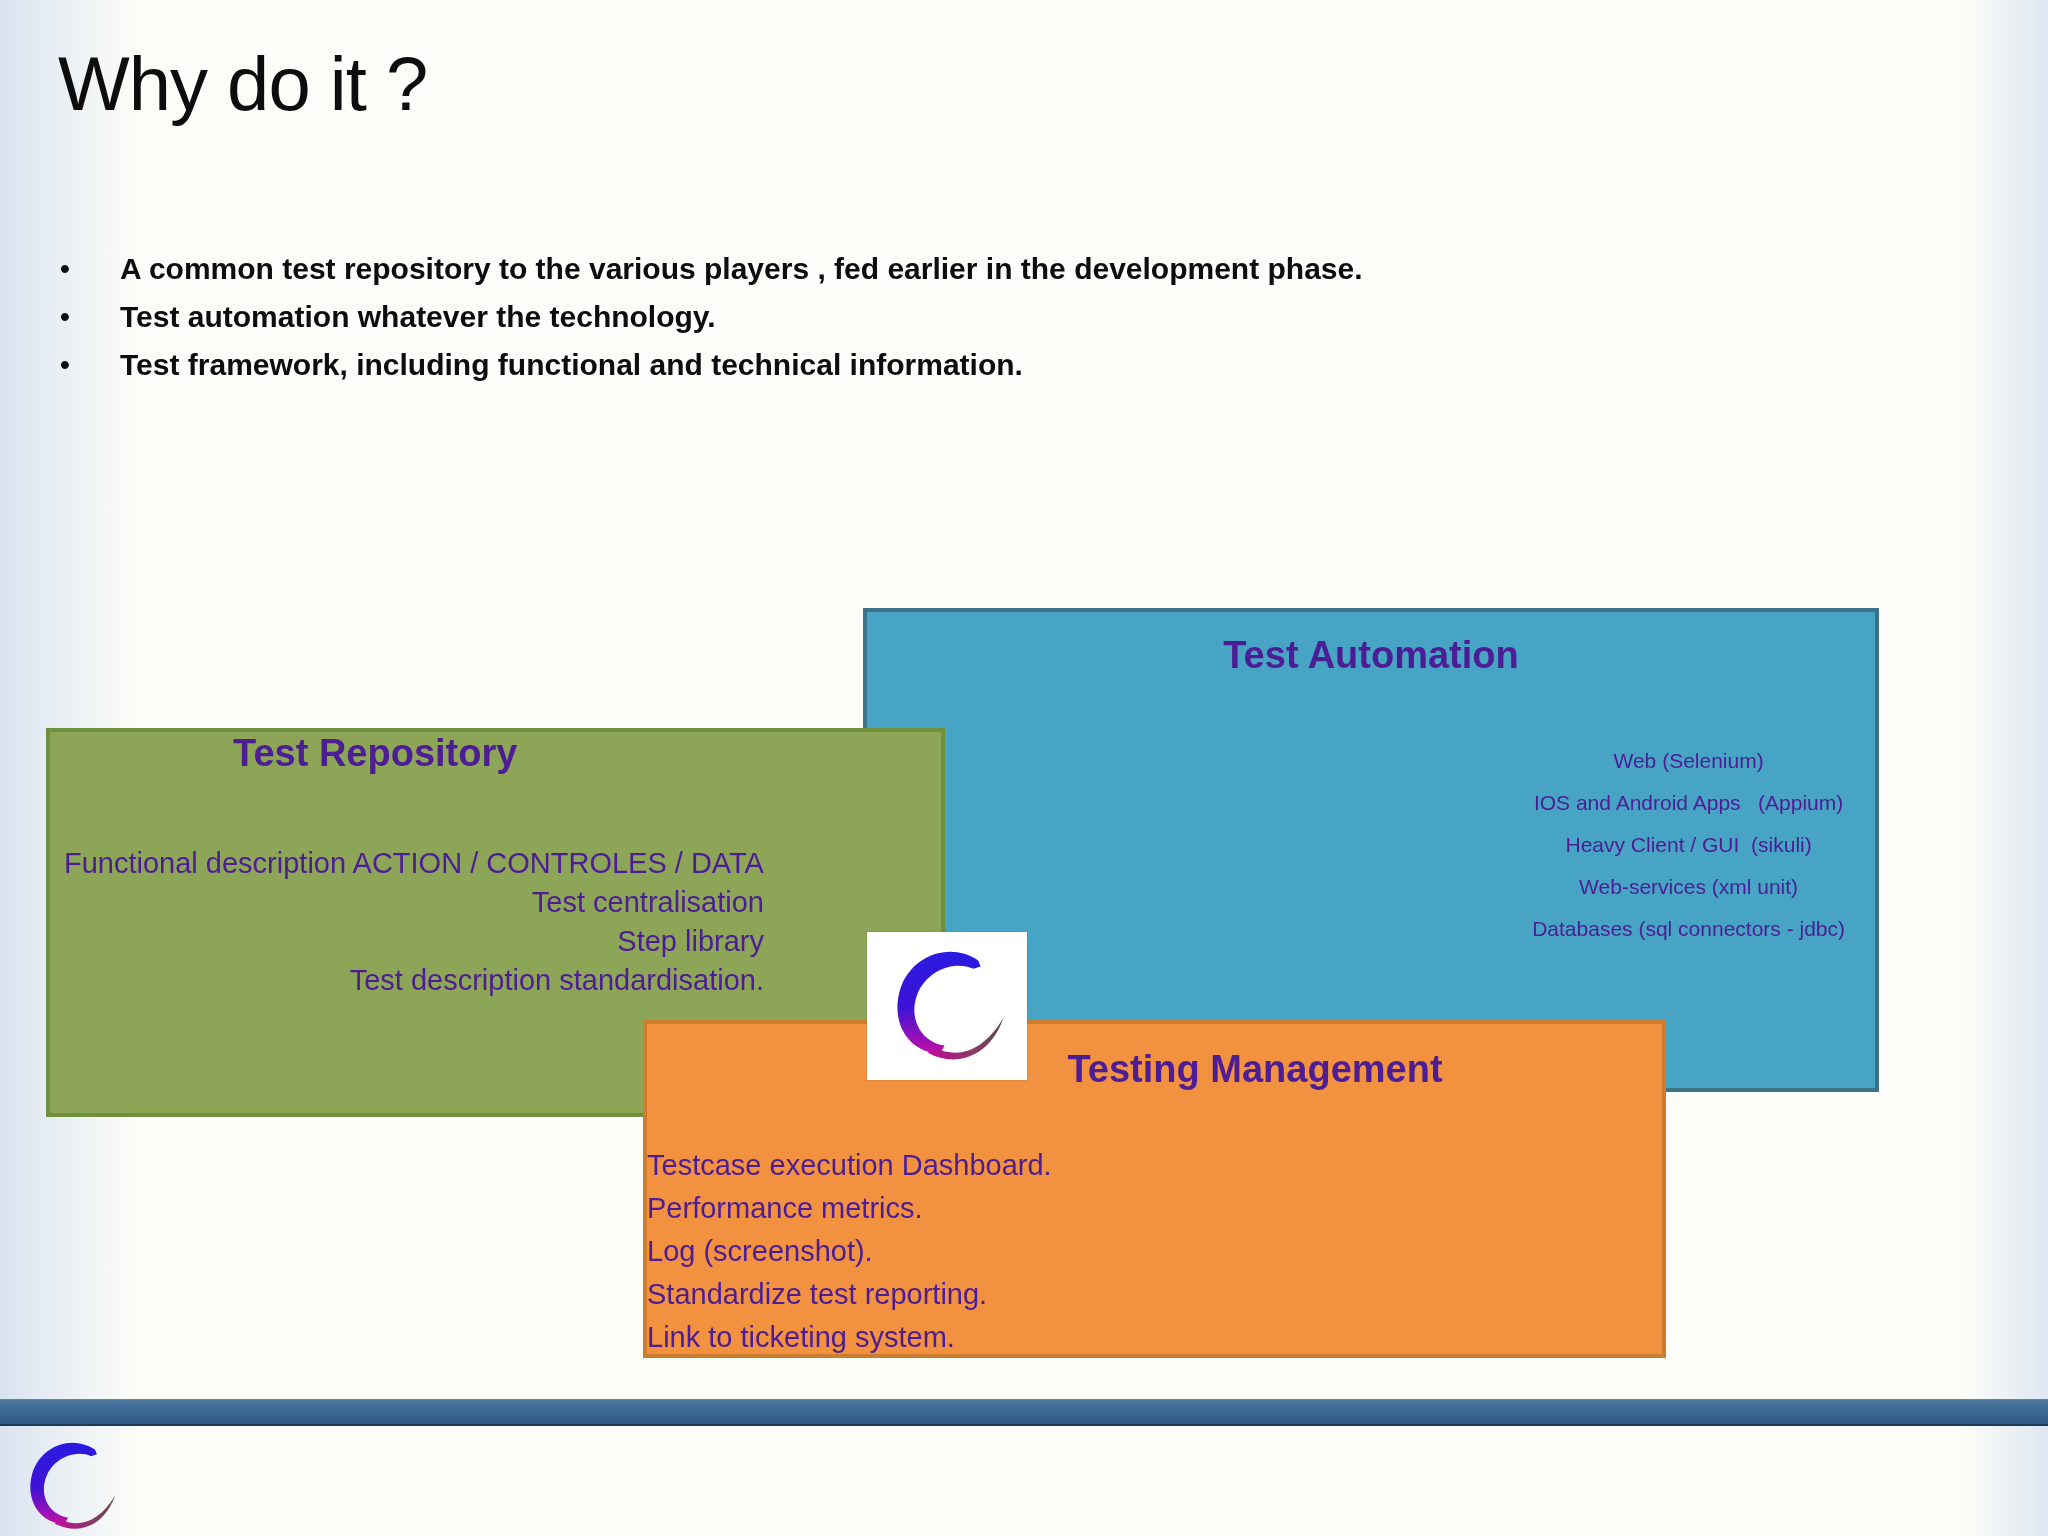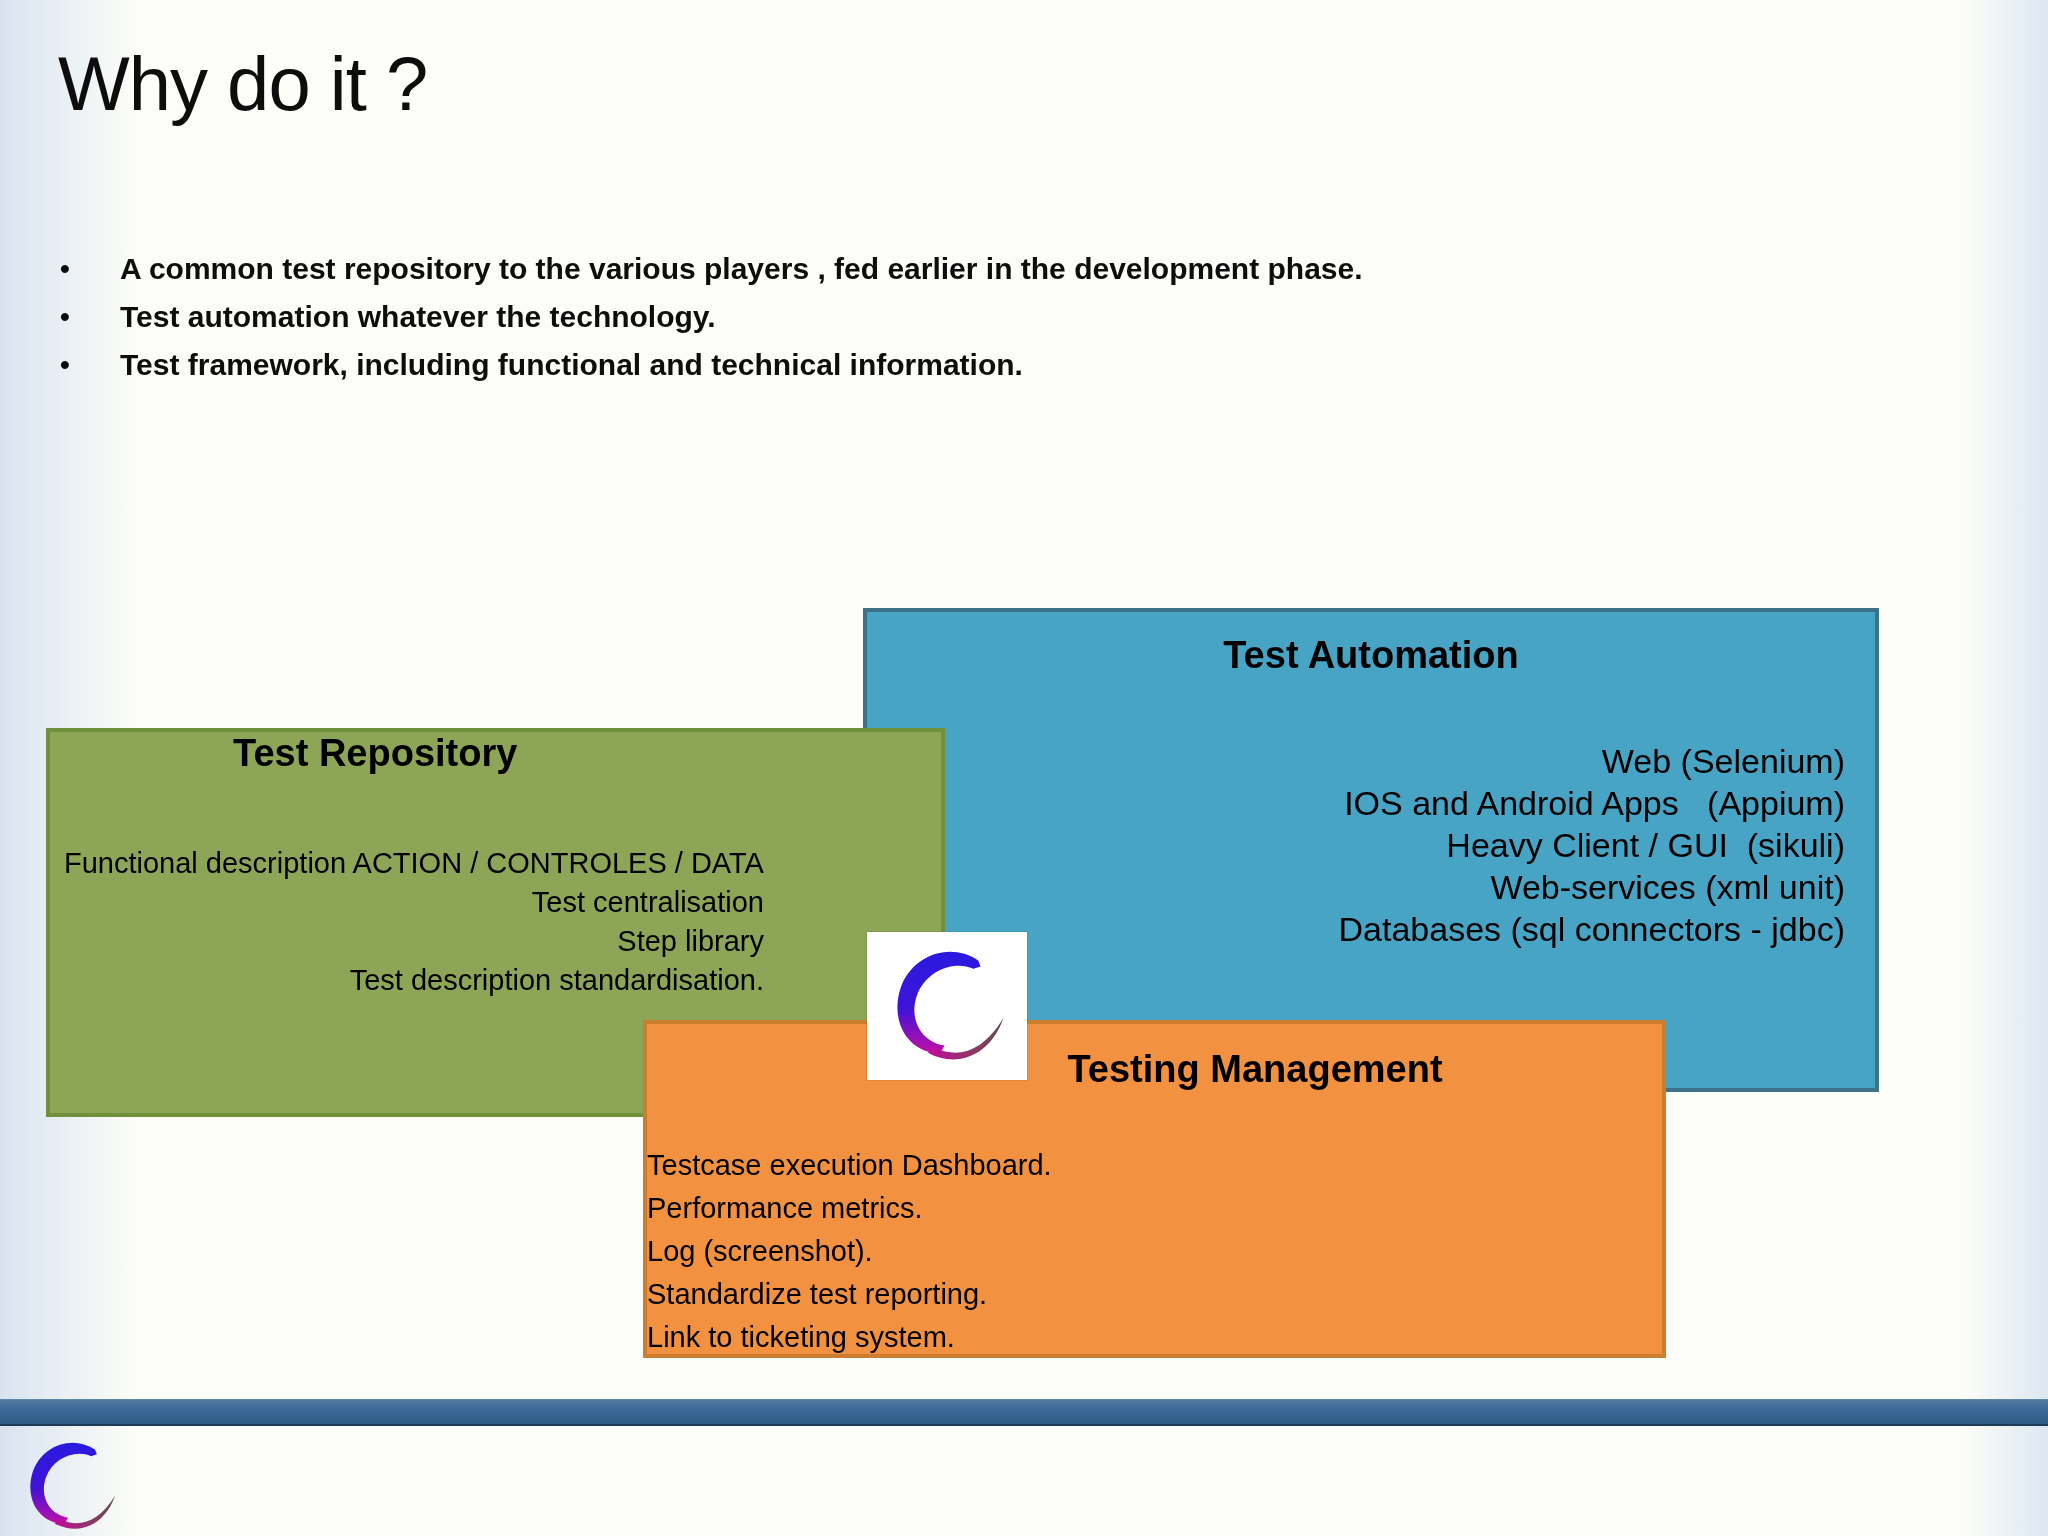--- a/index.html
+++ b/index.html
@@ -22,30 +22,30 @@
     position:absolute;left:60px;top:252px;margin:0;padding:0;list-style:none;
     width:1800px;
   }
   .bullet-item{
     display:flex;align-items:flex-start;
     font-size:30px;font-weight:bold;color:#0d0d0d;
     margin-bottom:15px;line-height:33px;
   }
   .bullet-marker{flex:0 0 60px;font-size:28px;line-height:33px;}
   .box{
-    position:absolute;border:4px solid;box-sizing:border-box;color:#000000;
+    position:absolute;border:4px solid;box-sizing:border-box;color:#4c1d95;
   }
   .box-title{font-weight:bold;font-size:38px;text-align:center;}
   .box-line{white-space:pre;}
   
   .box-automation{left:863px;top:608px;width:1016px;height:484px;z-index:1;}
   .box-automation .box-title{margin-top:22px;}
   .automation-lines{
     position:absolute;right:30px;top:128px;
-    text-align:right;font-size:34px;line-height:42px;
+    text-align:center;font-size:21px;line-height:42px;
   }
   
   .box-repository{left:46px;top:728px;width:899px;height:389px;z-index:2;}
   .box-repository .box-title{width:73%;}
   .repository-lines{
     position:absolute;left:14px;top:112px;
     text-align:right;font-size:29px;line-height:39px;
   }
   
   .box-management{left:643px;top:1020px;width:1023px;height:338px;z-index:3;padding-left:16px;}

